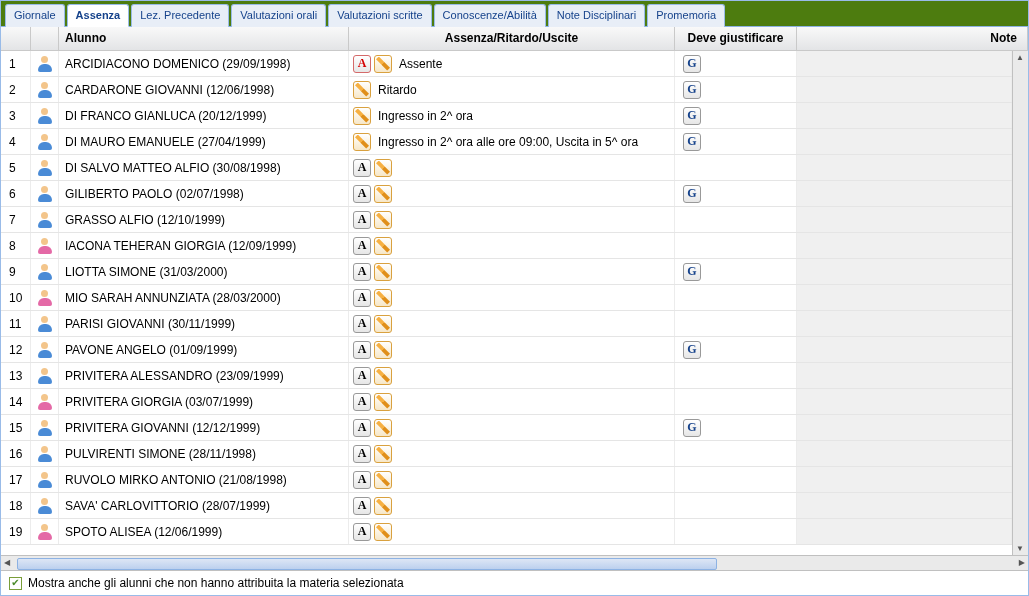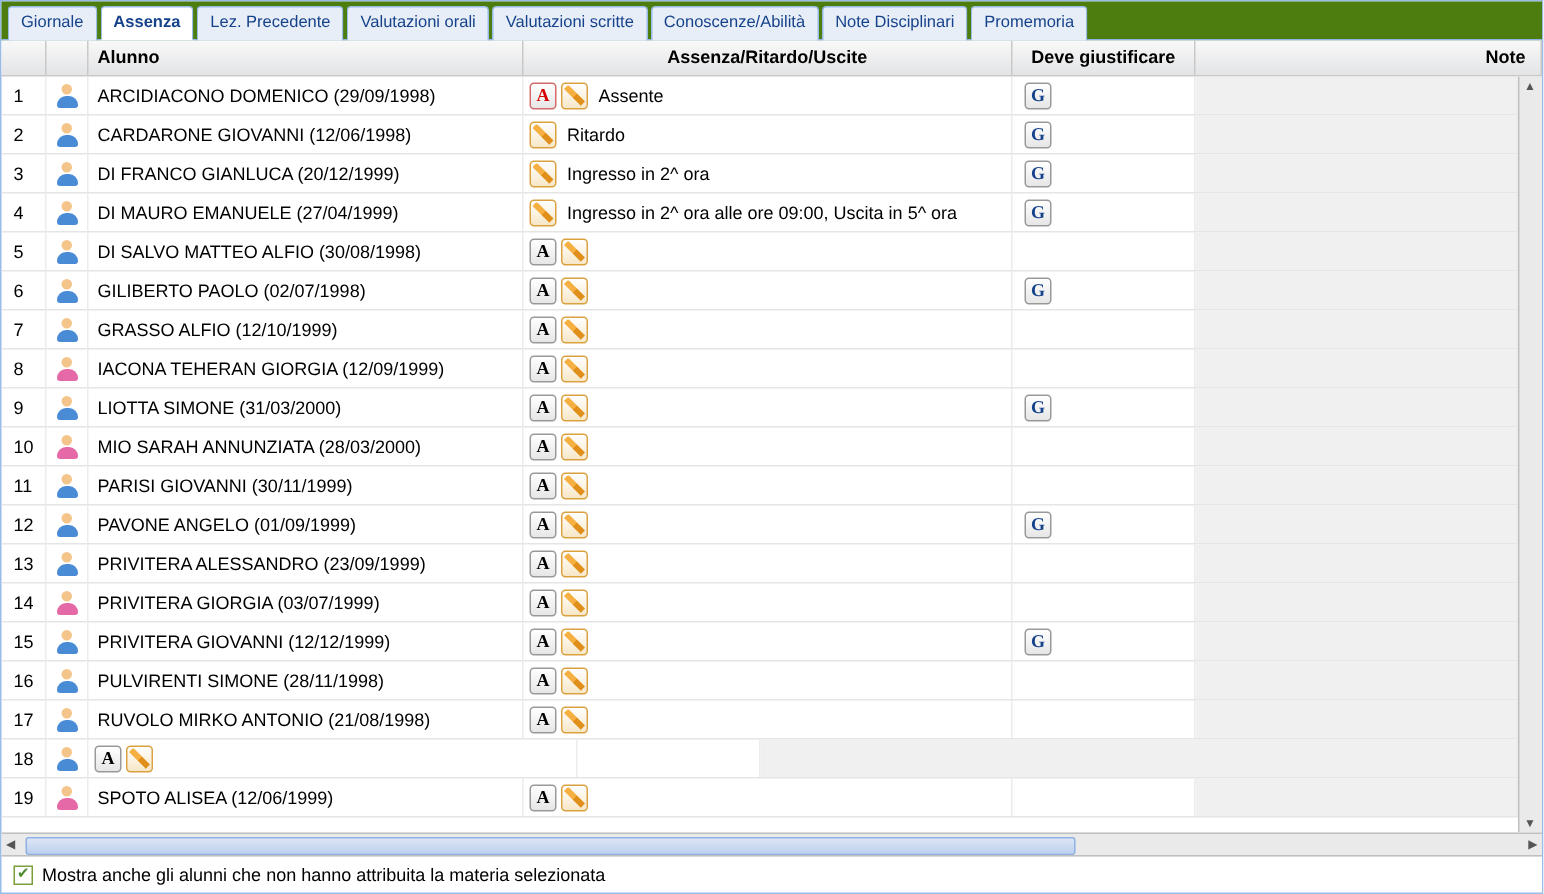--- a/index.html
+++ b/index.html
@@ -523,20 +523,21 @@
           <div class="cell col-note"></div>
         </div>
         <div class="row">
           <div class="cell col-num">18</div>
           <div class="cell col-icon">
             <div class="person m">
               <div class="head"></div>
               <div class="body"></div>
             </div>
           </div>
+          <div class="cell col-name">SAVA' CARLOVITTORIO (28/07/1999)</div>
           <div class="cell col-abs">
             <span class="btn-a">A</span>
             <span class="btn-edit">
               <span class="pencil"></span>
             </span>
           </div>
           <div class="cell col-giust"></div>
           <div class="cell col-note"></div>
         </div>
         <div class="row">

